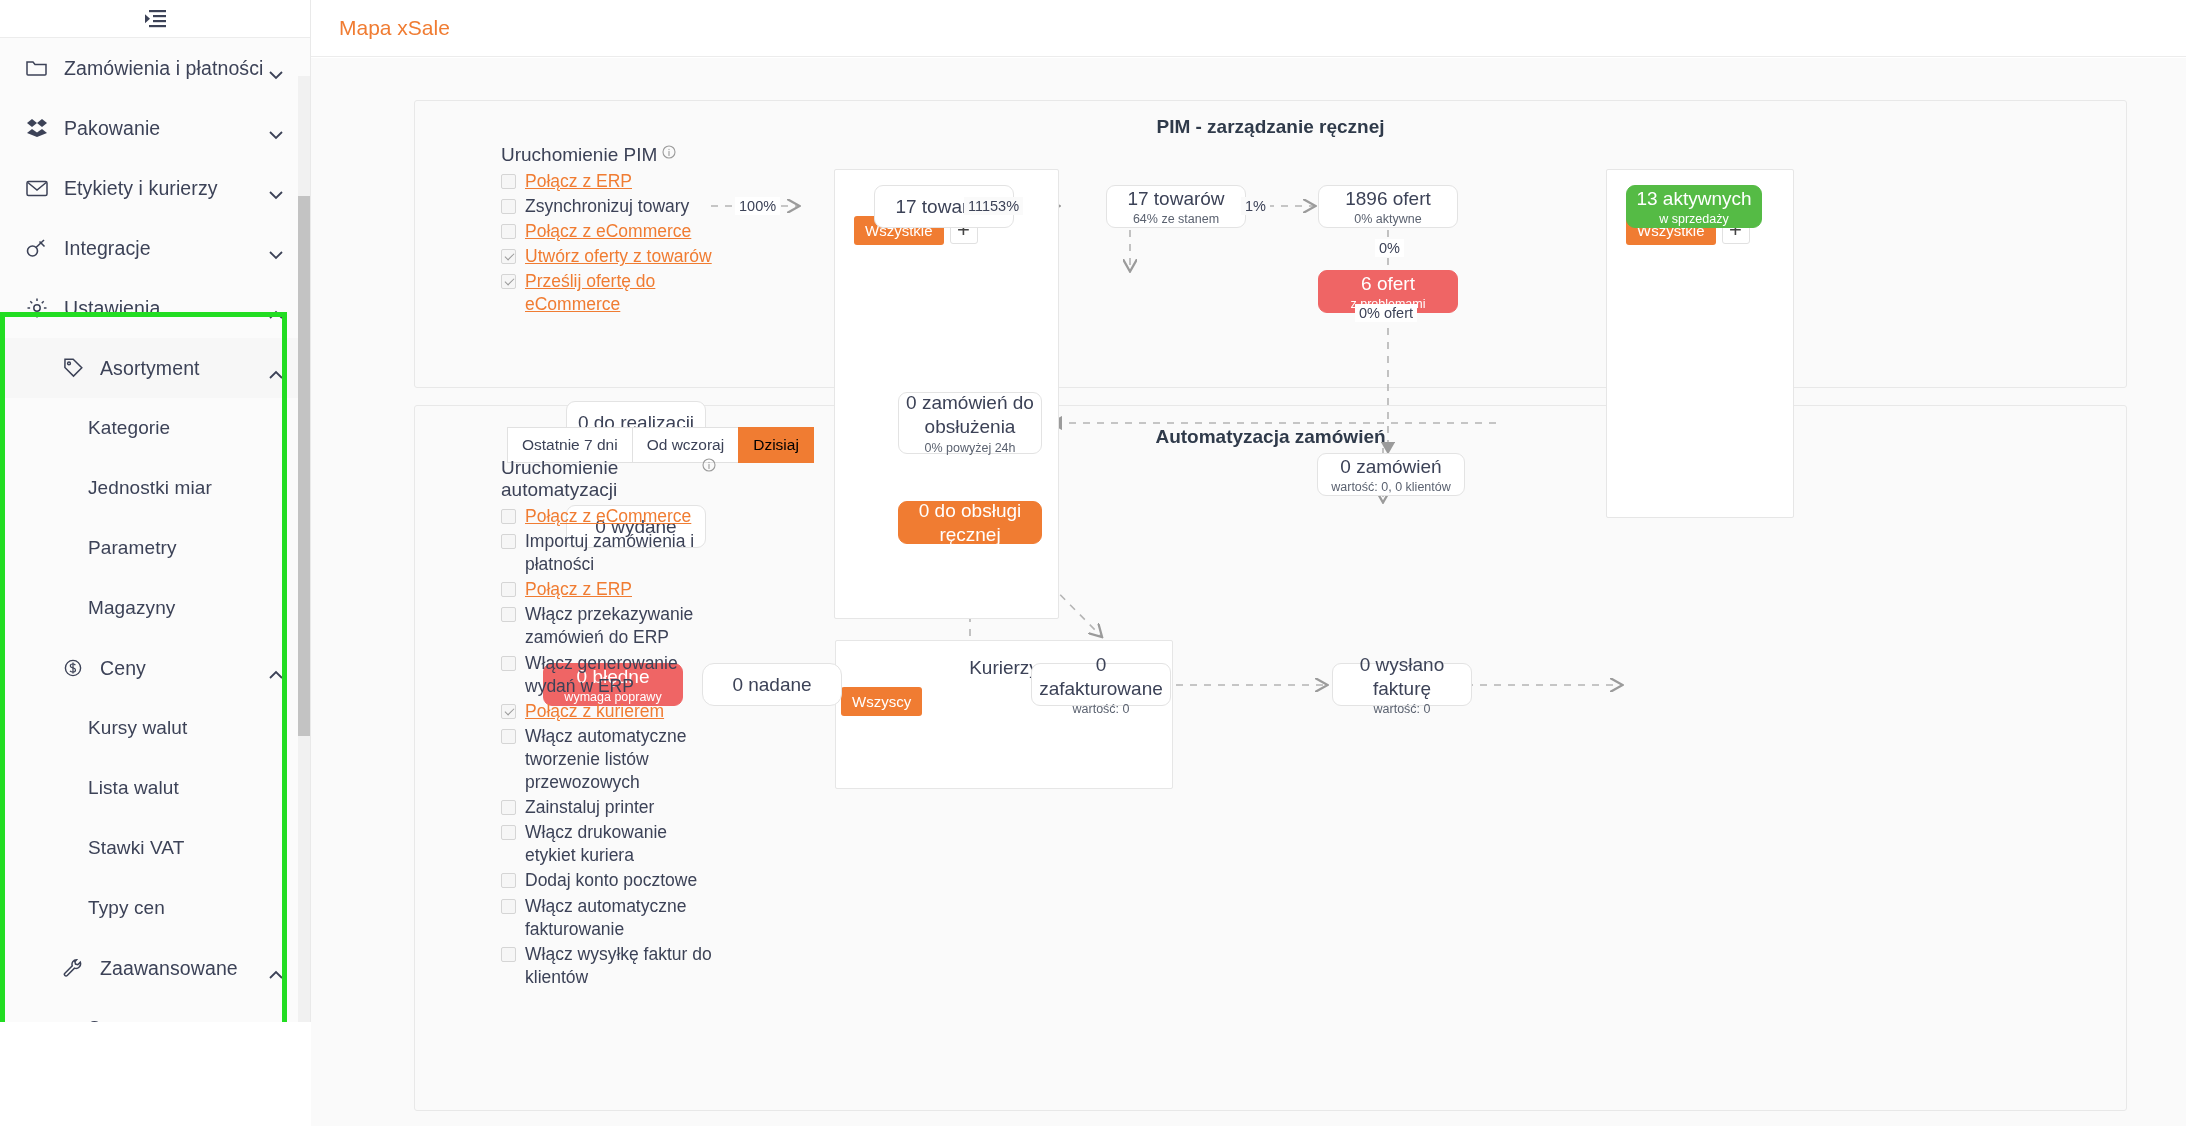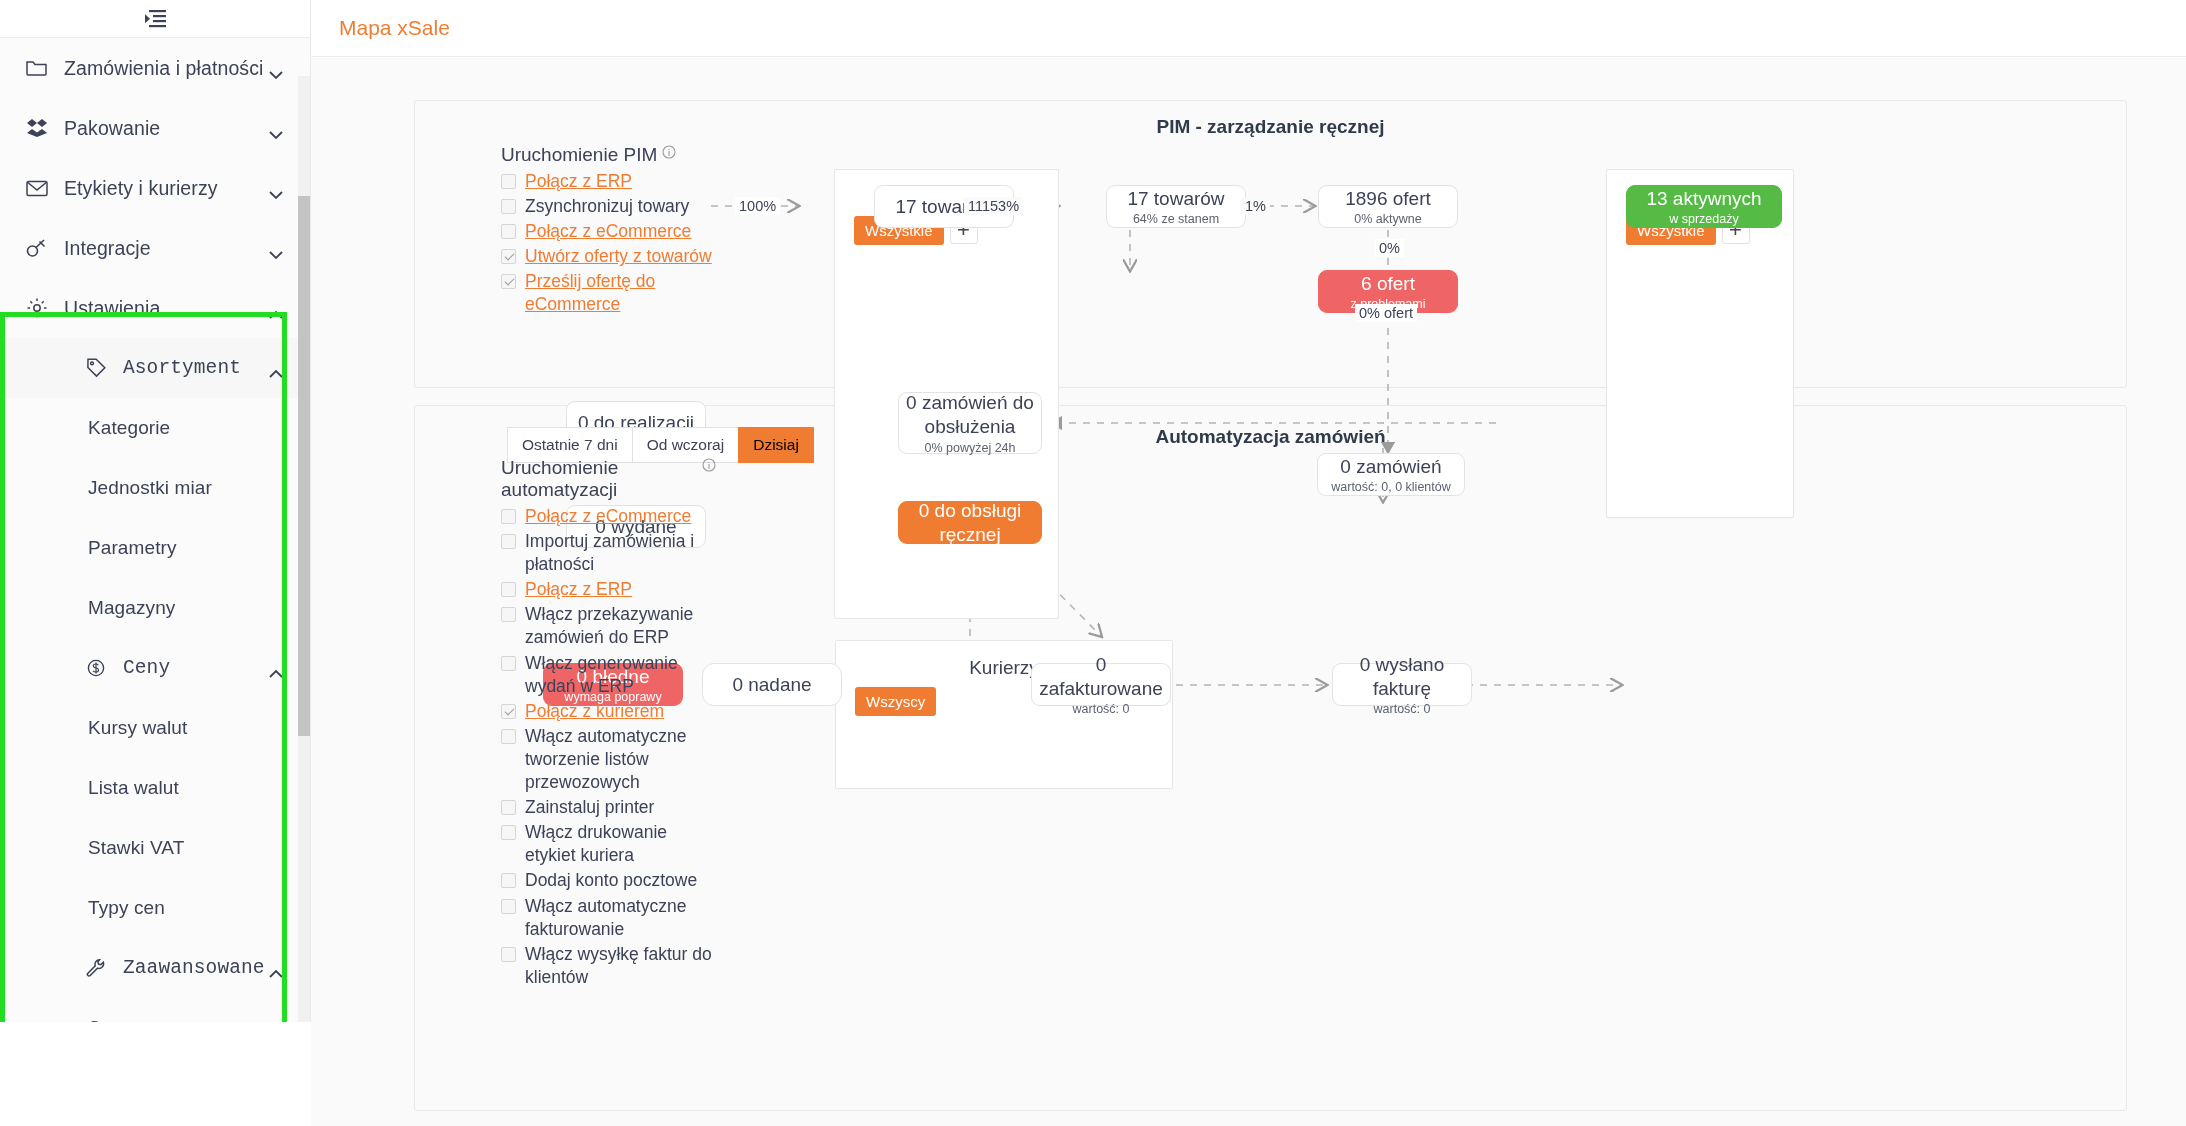--- a/index.html
+++ b/index.html
@@ -35,21 +35,21 @@
     display: flex; align-items: center;
     height: 60px; padding: 0 26px 0 24px;
     cursor: pointer; position: relative;
   }
   .nav-item .nav-ico {
     width: 26px; flex: 0 0 26px; display:flex; align-items:center; justify-content:center;
     margin-right: 14px; color: #3c4257;
   }
   .nav-item .nav-label { flex: 1 1 auto; font-size: 19.5px; color:#3c4257; letter-spacing:.1px; }
   .nav-item .chev { width: 16px; height: 10px; flex: 0 0 16px; color:#4a4a4a;}
-  .nav-sub  { padding-left: 83px; font-family: Liberation Mono, monospace; }
+  .nav-sub  { padding-left: 60px; }
   .nav-sub2 { padding-left: 88px; }
   .nav-sub2 .nav-label { font-size: 19px; }
   .nav-item.shaded { background: #f7f7f7; }
 
   
   #green-box {
     position: absolute;
     left: 0px; top: 274px;
     width: 287px; height: 733px;
     border: 5px solid #22dd22;
@@ -491,21 +491,21 @@
       </div>
       <div class="node" style="left:1007px; top:127px; width:140px; height:43px;">
         <span class="n-main">1896 ofert</span>
         <span class="n-sub">0% aktywne</span>
       </div>
       <div class="node red" style="left:1007px; top:212px; width:140px; height:43px;">
         <span class="n-main">6 ofert</span>
         <span class="n-sub">z problemami</span>
       </div>
 
-      <div class="node green" style="left:1315px; top:127px; width:156px; height:43px;">
+      <div class="node green" style="left:1315px; top:127px; width:136px; height:43px;">
         <span class="n-main">13 aktywnych</span>
         <span class="n-sub">w sprzedaży</span>
       </div>
 
       <span class="edge-label onwhite" style="left:424px; top:139px;">100%</span>
       <span class="edge-label" style="left:653px; top:139px;">11153%</span>
       <span class="edge-label" style="left:930px; top:139px;">1%</span>
       <span class="edge-label onwhite" style="left:1064px; top:181px;">0%</span>
       <span class="edge-label onwhite" style="left:1044px; top:246px;">0% ofert</span>
 
@@ -574,21 +574,21 @@
           <span class="cl-text">Włącz automatyczne fakturowanie</span>
         </div>
         <div class="cl-row">
           <span class="cl-box"></span>
           <span class="cl-text">Włącz wysyłkę faktur do klientów</span>
         </div>
       </div>
 
       <div class="panel" id="panel-kurierzy">
         <div class="panel-title">Kurierzy</div>
-        <div class="chipset" style="left:19px; top:46px;">
+        <div class="chipset" style="left:5px; top:46px;">
           <span class="chip">Wszyscy</span>
         </div>
       </div>
 
       <div class="node" style="left:1006px; top:395px; width:148px; height:43px;">
         <span class="n-main">0 zamówień</span>
         <span class="n-sub">wartość: 0, 0 klientów</span>
       </div>
       <div class="node" style="left:587px; top:334px; width:144px; height:62px;">
         <span class="n-main">0 zamówień do obsłużenia</span>

